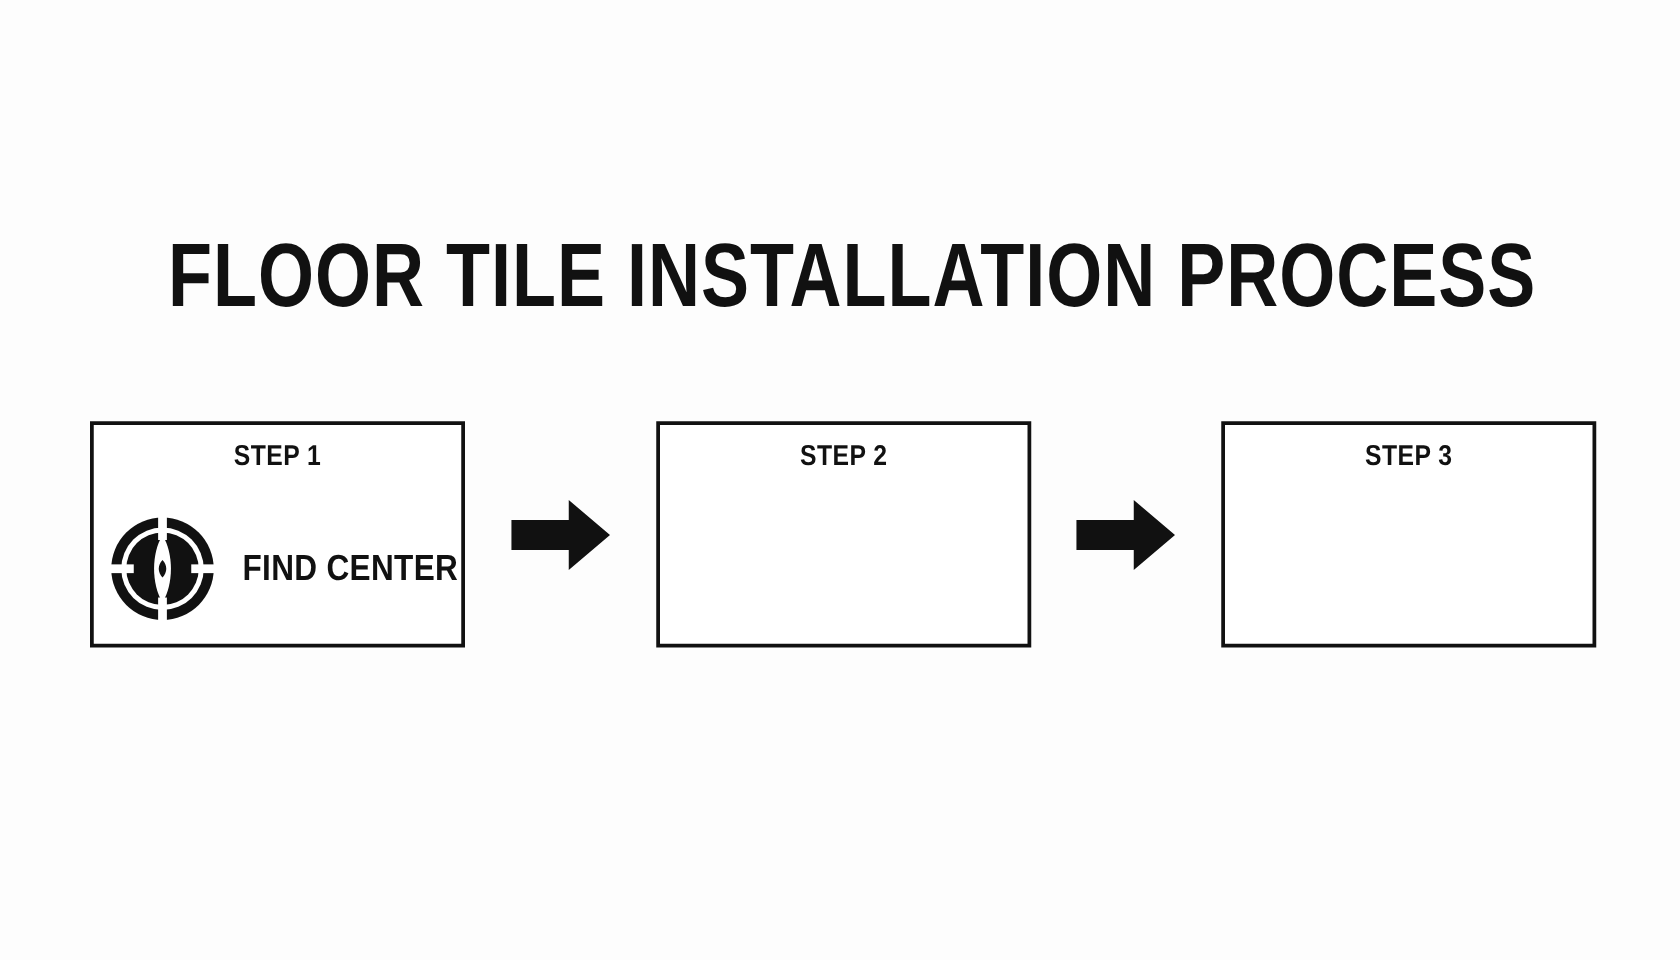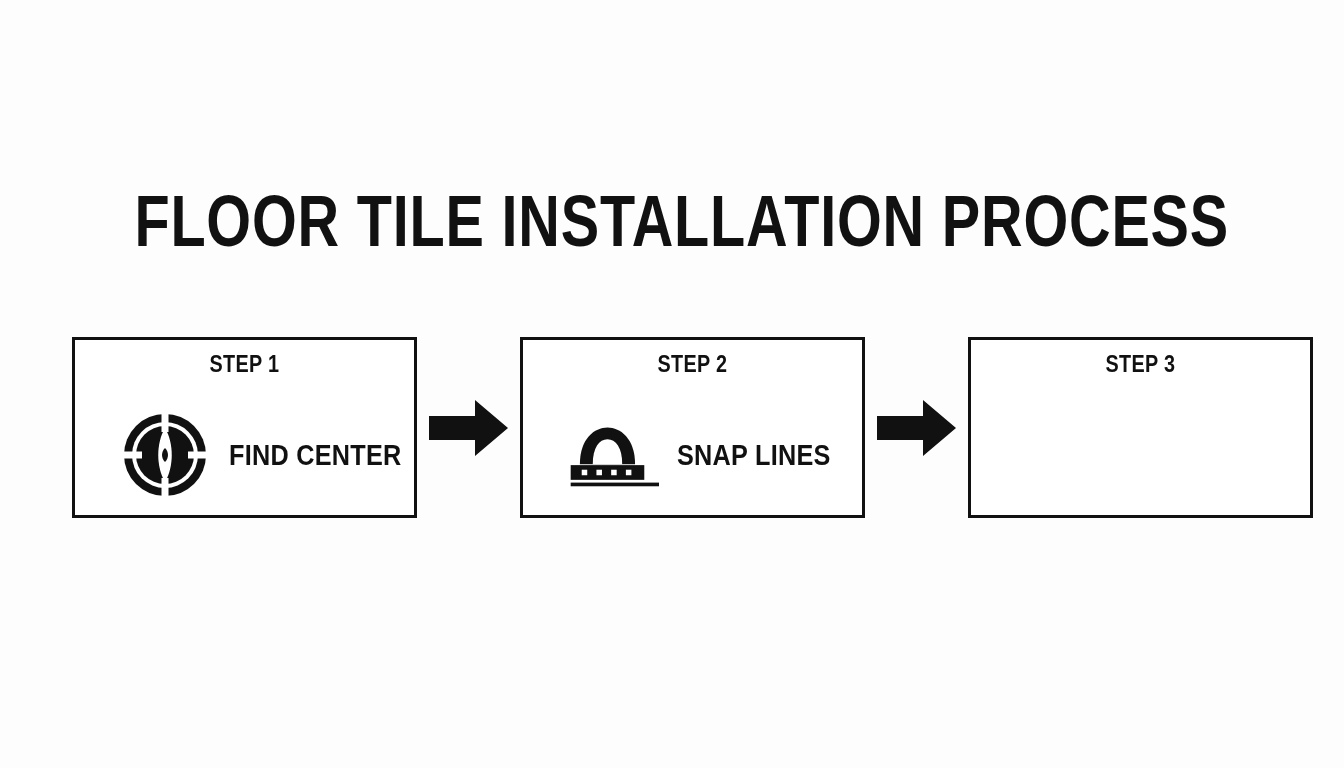--- a/index.html
+++ b/index.html
@@ -41,21 +41,21 @@
     top: 337px;
     width: 1205px;
     height: 181px;
     display: flex;
     align-items: center;
     justify-content: space-between;
   }
 
   .step-card {
     box-sizing: border-box;
-    width: 345px;
+    width: 300px;
     height: 181px;
     border: 3px solid #111111;
     background: #ffffff;
     position: relative;
     flex: 0 0 auto;
   }
 
   .step-heading {
     position: absolute;
     left: 0;
@@ -65,27 +65,27 @@
     font-weight: bold;
     font-size: 23px;
     line-height: 24px;
     letter-spacing: 0.4px;
     color: #111111;
     transform: scaleX(0.86);
   }
 
   .step-body {
     position: absolute;
-    left: 12px;
+    left: 0;
     top: 52px;
     width: 100%;
     height: 125px;
     display: flex;
     align-items: center;
-    justify-content: flex-start;
+    justify-content: center;
     padding-left: 32px;
     box-sizing: border-box;
   }
 
   .step-icon {
     flex: 0 0 auto;
     width: 92px;
     height: 92px;
     display: flex;
     align-items: center;
@@ -155,40 +155,20 @@
   </div>
 
   <div class="arrow-connector">
     <svg width="79" height="60" viewBox="0 0 79 60" aria-hidden="true">
       <path d="M0 18 H46 V2 L79 30 L46 58 V42 H0 Z" fill="#111111"></path>
     </svg>
   </div>
 
   <div class="step-card">
     <div class="step-heading">STEP 2</div>
-    <div class="step-body">
-      <div class="step-icon">
-        <svg class="icon-svg" width="100" height="72" viewBox="0 0 100 72" aria-hidden="true">
-
-          <path d="M14 46 C14 18 30 6 44 6 C58 6 74 18 74 46 Z" fill="#111111"></path>
-
-          <path d="M28 46 C28 28 35 19 44 19 C53 19 60 28 60 46 Z" fill="#ffffff"></path>
-
-          <rect x="4" y="47" width="80" height="16" fill="#111111"></rect>
-
-          <rect x="16" y="52" width="6" height="6" fill="#ffffff"></rect>
-          <rect x="32" y="52" width="6" height="6" fill="#ffffff"></rect>
-          <rect x="48" y="52" width="6" height="6" fill="#ffffff"></rect>
-          <rect x="64" y="52" width="6" height="6" fill="#ffffff"></rect>
-
-          <rect x="4" y="66" width="96" height="4" fill="#111111"></rect>
-        </svg>
-      </div>
-      <div class="step-label">SNAP LINES</div>
-    </div>
   </div>
 
   <div class="arrow-connector">
     <svg width="79" height="60" viewBox="0 0 79 60" aria-hidden="true">
       <path d="M0 18 H46 V2 L79 30 L46 58 V42 H0 Z" fill="#111111"></path>
     </svg>
   </div>
 
   <div class="step-card">
     <div class="step-heading">STEP 3</div>

